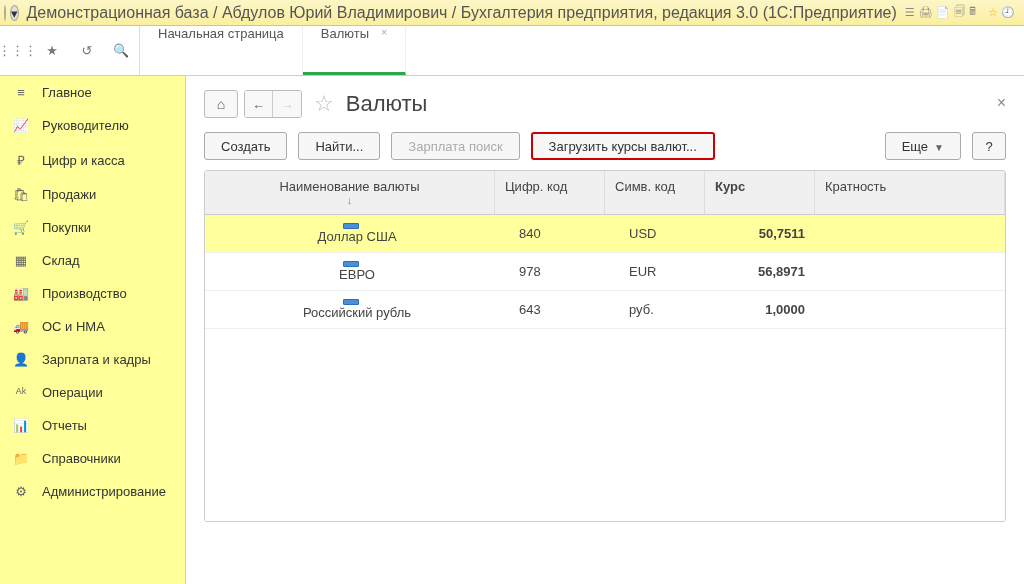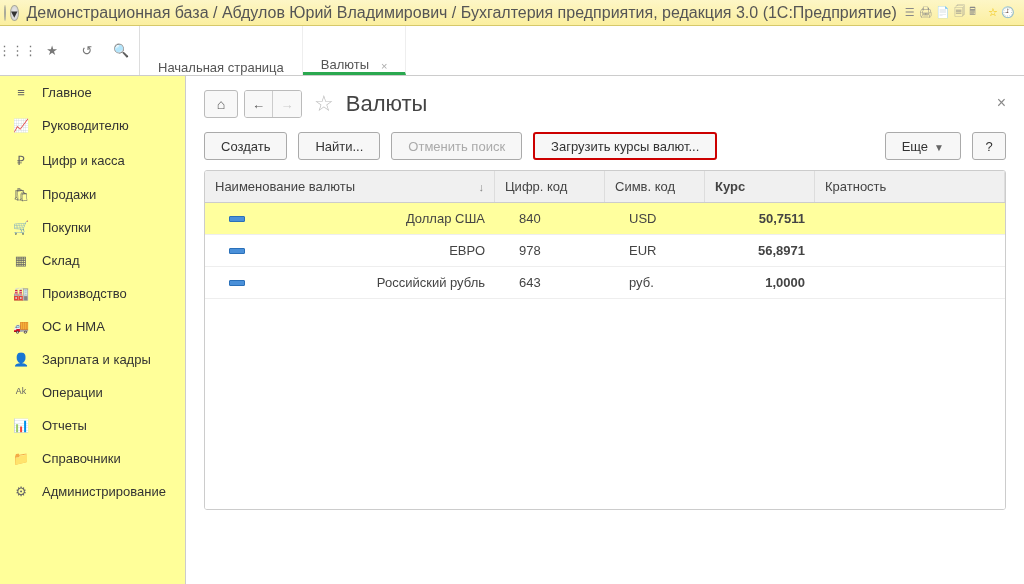--- a/index.html
+++ b/index.html
@@ -10,21 +10,21 @@
   .tb-circle.gray{ background:radial-gradient(#eee,#ccc);}
   .titlebar-text{ font-size:16px; color:#555; margin-left:4px; flex:0 0 auto;}
   .tb-spacer{ flex:1;}
   .tb-icon{ width:16px; height:16px; display:inline-flex; align-items:center; justify-content:center; font-size:11px; color:#888; cursor:pointer;}
   .tb-sep{ width:1px; height:16px; background:#d0c060; margin:0 2px;}
   .wb-btn{ width:18px; height:16px; display:inline-flex; align-items:center; justify-content:center; font-size:13px; color:#666; cursor:pointer;}
   .topstrip{ height:50px; background:#fff; border-bottom:1px solid #ccc; display:flex; align-items:stretch;}
   .topicons{ width:140px; display:flex; align-items:center; justify-content:space-around; border-right:1px solid #ddd;}
   .topicons .ico{ width:18px; height:18px; display:flex; align-items:center; justify-content:center; color:#777; cursor:pointer;}
   .tabs{ display:flex; align-items:stretch;}
-  .tab{ padding:0 18px; display:flex; align-items:flex-end; color:#555; cursor:pointer; border-right:1px solid #eee; position:relative;}
+  .tab{ padding:0 18px; display:flex; align-items:flex-start; color:#555; cursor:pointer; border-right:1px solid #eee; position:relative;}
   .tab.active{ border-bottom:3px solid #2aa84f;}
   .tab .close{ font-size:11px; color:#aaa; margin-left:12px;}
   .body{ display:flex; height:calc(584px - 26px - 50px);}
   .sidebar{ width:186px; background:#ffff99; border-right:1px solid #ccc; overflow:hidden;}
   .sidebar-item{ display:flex; align-items:center; gap:12px; padding:9px 12px; color:#333; cursor:pointer;}
   .sidebar-item .ic{ width:18px; text-align:center; color:#666;}
   .main{ flex:1; background:#fff; position:relative; display:flex; flex-direction:column; padding:14px 18px;}
   .header-row{ display:flex; align-items:center; gap:6px; margin-bottom:14px;}
   .navbtn{ width:34px; height:28px; border:1px solid #bbb; background:#f8f8f8; border-radius:3px; display:flex; align-items:center; justify-content:center; cursor:pointer; font-size:14px; color:#555;}
   .navpair{ display:flex; border:1px solid #bbb; border-radius:3px; overflow:hidden;}
@@ -34,21 +34,21 @@
   .page-title{ font-size:22px; font-weight:normal; color:#444;}
   .close-x{ position:absolute; right:18px; top:18px; font-size:16px; color:#888; cursor:pointer;}
   .toolbar{ display:flex; align-items:center; gap:11px; margin-bottom:10px;}
   .btn{ height:28px; padding:0 16px; border:1px solid #aaa; background:#f7f7f7; border-radius:3px; font-size:13px; color:#333; cursor:pointer;}
   .btn.disabled{ color:#aaa; cursor:default;}
   .btn.highlight{ border:2px solid #c00;}
   .toolbar-spacer{ flex:1;}
   .btn .caret{ margin-left:6px; font-size:10px; color:#666;}
   .grid{ border:1px solid #ccc; border-radius:3px; overflow:hidden;}
   .ghead{ display:flex; background:#f0f0f0; border-bottom:1px solid #ccc;}
-  .gcell{ padding:8px 10px; border-right:1px solid #ddd; font-size:13px; color:#444;}
+  .gcell{ padding:8px 10px; border-right:1px solid #ddd; font-size:13px; color:#444;flex-direction:column;}
   .c1{ width:290px; display:flex; align-items:center; justify-content:space-between;}
   .c2{ width:110px;}
   .c3{ width:100px;}
   .c4{ width:110px; text-align:right;font-weight:bold;}
   .c5{ flex:1;}
   .sort-arrow{ color:#888; font-size:11px;}
   .grow{ display:flex; border-bottom:1px solid #eee; align-items:center;}
   .grow.selected{ background:#ffff9e;}
   .grow .gcell{ border-right:none;padding-left:24px;}
   .row-icon{ width:16px; height:6px; background:#4a90d9; border-radius:1px; display:inline-block; margin-right:12px; border:1px solid #2a70b9;}
@@ -167,21 +167,21 @@
         <div class="half">←</div>
         <div class="half" style="color:#ccc;">→</div>
       </div>
       <span class="star">☆</span>
       <span class="page-title">Валюты</span>
     </div>
 
     <div class="toolbar">
       <button class="btn">Создать</button>
       <button class="btn">Найти...</button>
-      <button class="btn disabled">Отменить поиск</button>
+      <button class="btn disabled">Зарплата поиск</button>
       <button class="btn highlight">Загрузить курсы валют...</button>
       <span class="toolbar-spacer"></span>
       <button class="btn"><span>Еще</span><span class="caret">▼</span></button>
       <button class="btn" style="width:34px;padding:0;">?</button>
     </div>
 
     <div class="grid">
       <div class="ghead">
         <div class="gcell c1">
           <span>Наименование валюты</span>

